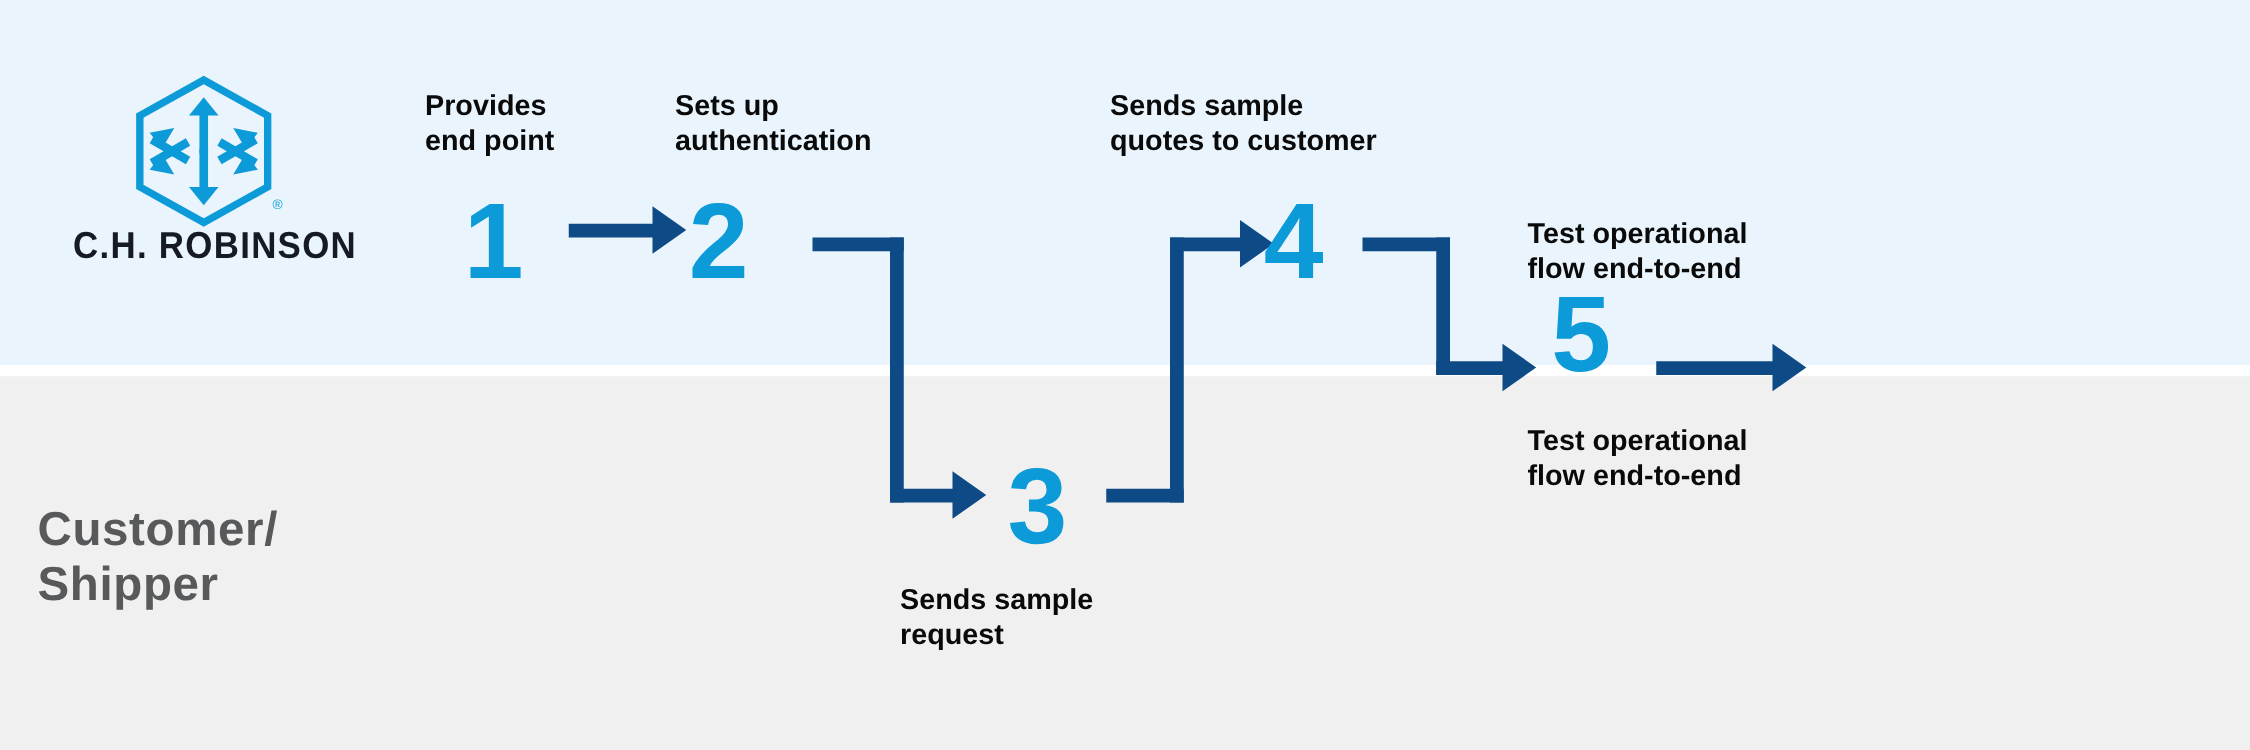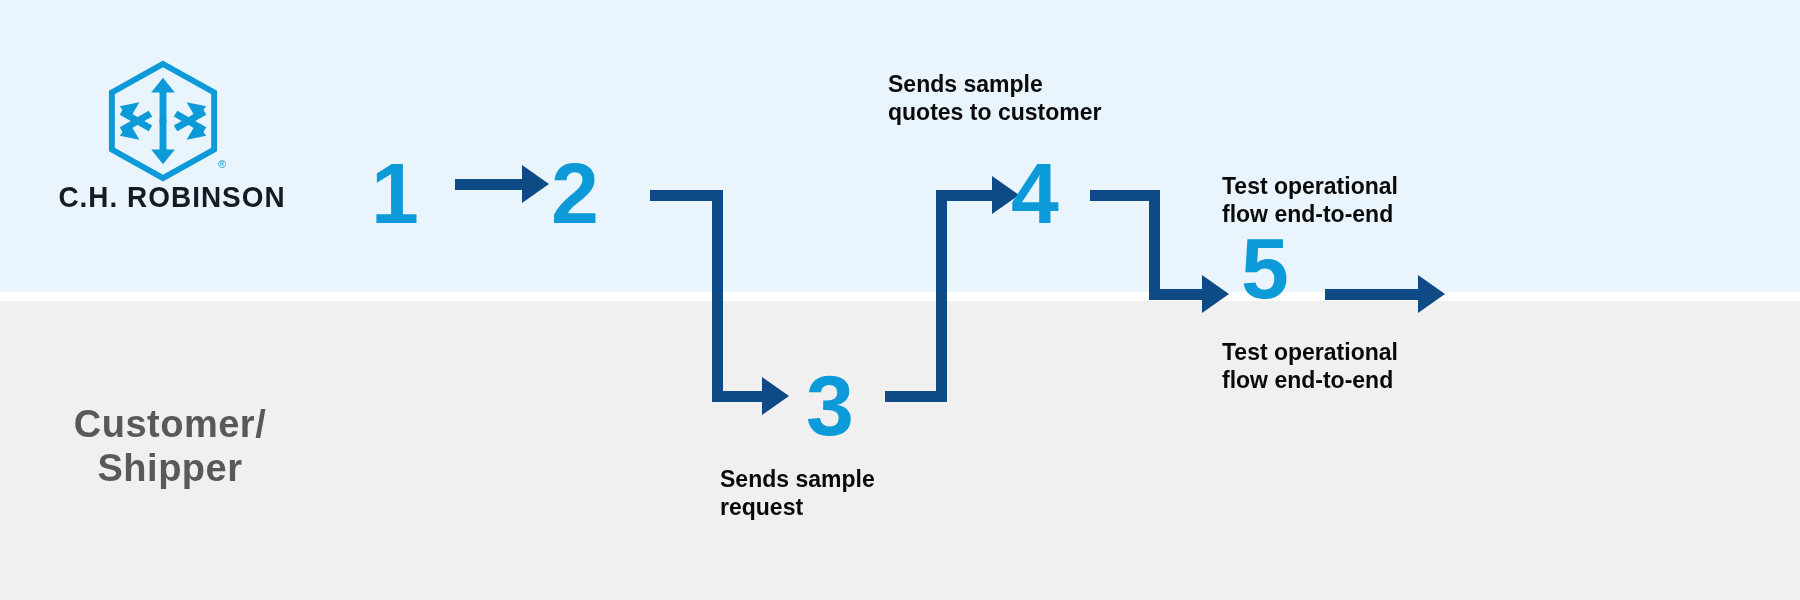--- a/index.html
+++ b/index.html
@@ -17,21 +17,21 @@
   #logo-block{position:absolute;left:42px;top:60px;width:260px;height:160px;}
   #logo-mark{position:absolute;left:62px;top:0px;width:118px;height:122px;}
   #logo-reg{position:absolute;left:176px;top:98px;font-size:11px;color:#0c9ad8;
             font-family:"Liberation Sans",sans-serif;}
   #logo-wordmark{position:absolute;left:0px;top:120px;width:260px;text-align:center;
             font-size:30px;font-weight:bold;letter-spacing:1.1px;color:#161a22;
             font-family:"Liberation Sans",sans-serif;
             transform:scaleX(0.93);transform-origin:center center;white-space:nowrap;}
 
   
-  #lane-label{position:absolute;left:30px;top:402px;width:280px;text-align:center;
+  #lane-label{position:absolute;left:30px;top:402px;width:280px;
               font-size:38px;line-height:44px;font-weight:bold;color:#58595b;
               letter-spacing:0.5px;}
 
   
   .step-num{position:absolute;color:#0c9ad8;font-weight:bold;line-height:1;
             font-size:86px;text-align:center;}
 
   
   .caption{position:absolute;color:#0a0a0a;font-weight:bold;font-size:23px;
            line-height:28px;white-space:pre-line;}
@@ -86,27 +86,31 @@
         </g>
       </svg>
     </div>
     <div id="logo-reg">®</div>
     <div id="logo-wordmark">C.H. ROBINSON</div>
   </div>
 
   <div id="lane-label">Customer/
 Shipper</div>
 
+  <div class="caption" style="left:340px;top:70px;width:200px;">Provides
+end point</div>
   <div class="step-num" style="left:360px;top:150px;width:70px;">1</div>
 
   <div class="conn">
     <div class="hbar" style="left:455px;top:179px;width:75px;"></div>
     <div class="head-r" style="left:522px;top:165px;"></div>
   </div>
 
+  <div class="caption" style="left:540px;top:70px;width:230px;">Sets up
+authentication</div>
   <div class="step-num" style="left:540px;top:150px;width:70px;">2</div>
 
   <div class="conn">
     <div class="hbar" style="left:650px;top:190px;width:73px;"></div>
     <div class="vbar" style="left:712px;top:190px;height:212px;"></div>
     <div class="hbar" style="left:712px;top:391px;width:57px;"></div>
     <div class="head-r" style="left:762px;top:377px;"></div>
   </div>
 
   <div class="step-num" style="left:795px;top:362px;width:70px;">3</div>

